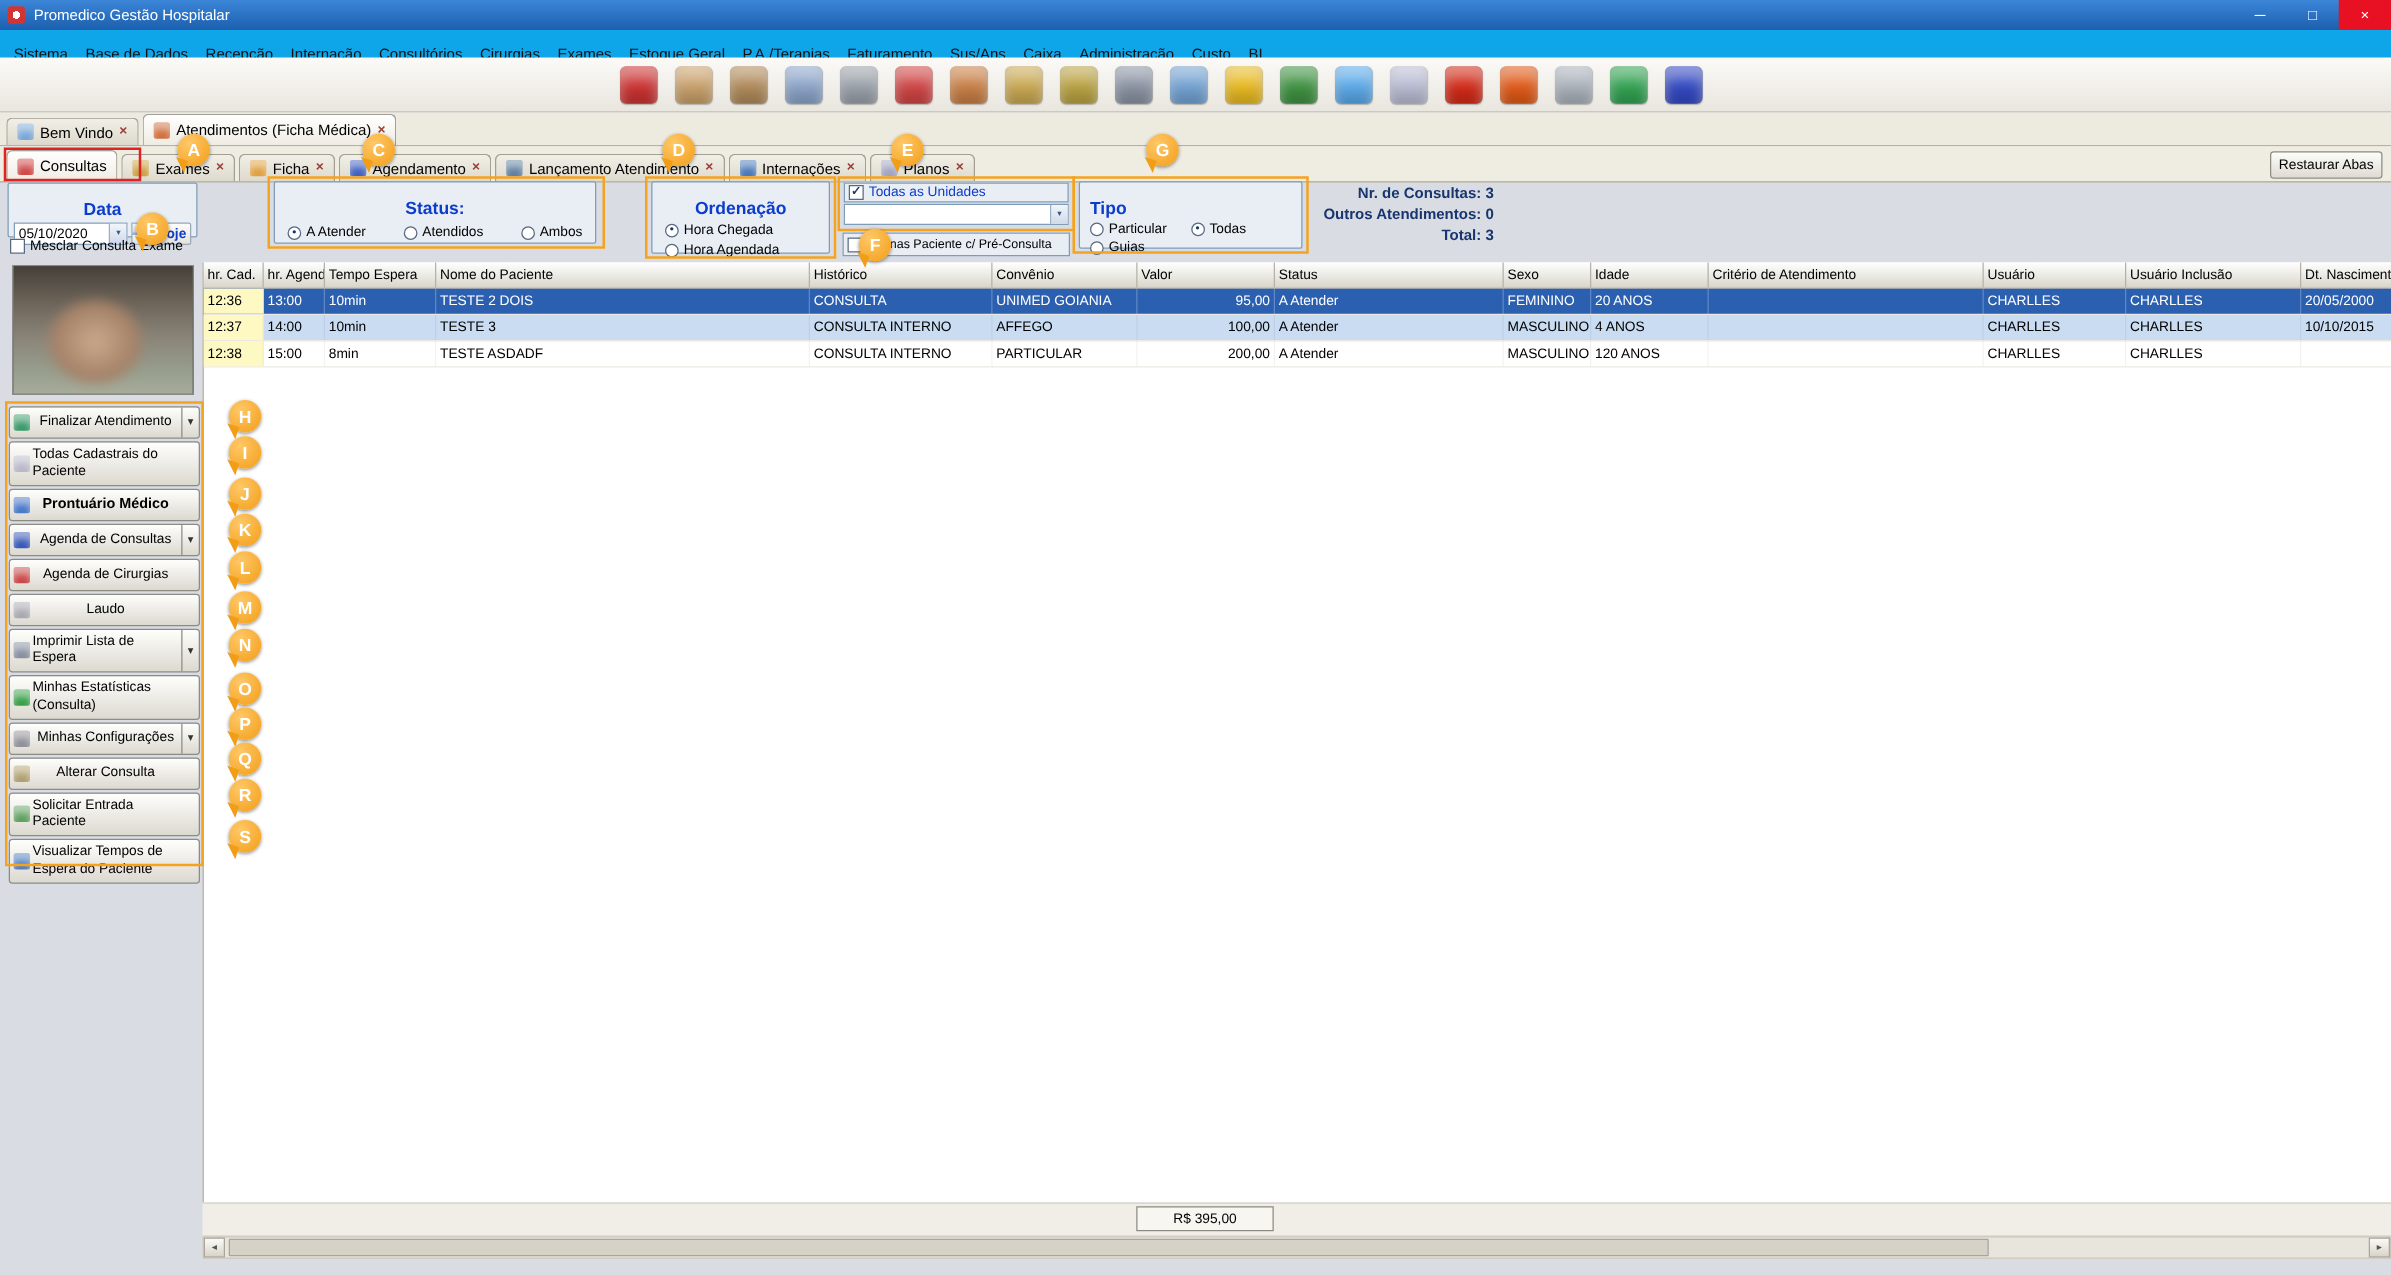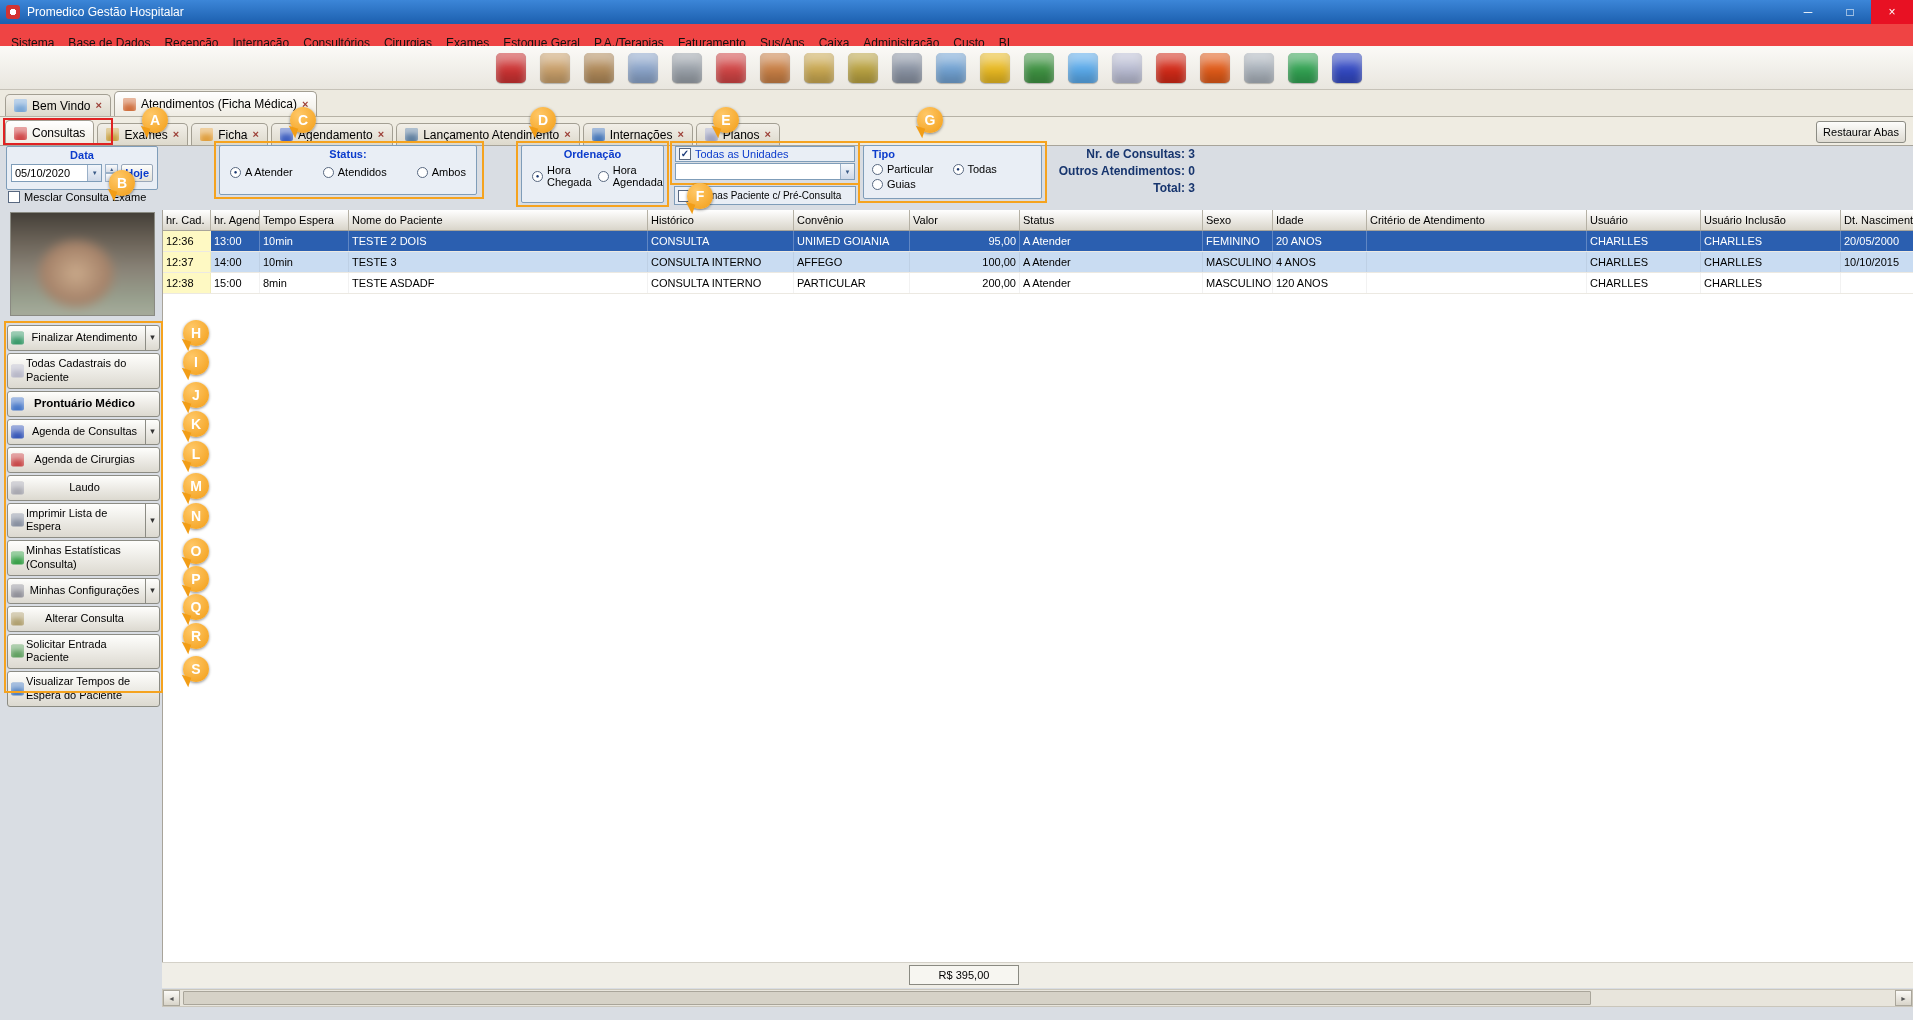--- a/index.html
+++ b/index.html
@@ -8,42 +8,42 @@
 
   
   .titlebar{position:absolute;left:0;top:0;width:100%;height:24px;background:linear-gradient(180deg,#3c86d8,#1c5fae);display:flex;align-items:center;padding-left:6px;color:#fff}
   .app-icon{width:14px;height:14px;border-radius:3px;background:radial-gradient(circle at 50% 50%,#ffffff 0 3px,#d23333 3px 7px);margin-right:7px;flex:0 0 auto}
   .title-text{font-size:12px;white-space:nowrap}
   .win-controls{position:absolute;right:0;top:0;height:24px;display:flex}
   .wbtn{width:42px;height:24px;display:flex;align-items:center;justify-content:center;color:#fff;font-size:12px;cursor:pointer}
   .wclose{background:#e81123}
 
   
-  .menubar{position:absolute;left:0;top:24px;width:100%;height:39px;background:#ef4444;border-bottom:1px solid #d8d6d0;display:flex;align-items:center;padding-left:4px}
+  .menubar{position:absolute;left:0;top:24px;width:100%;height:39px;background:#0ea5e9;border-bottom:1px solid #d8d6d0;display:flex;align-items:center;padding-left:4px}
   .menu-item{font-size:12px;color:#111;padding:0 7px;line-height:22px;white-space:nowrap;cursor:pointer}
   .menu-item u{text-decoration:underline}
 
   
   .toolbar{position:absolute;left:0;top:46px;width:100%;height:44px;background:linear-gradient(#fbfaf7,#e9e6df);border-bottom:1px solid #c6c2b8;display:flex;align-items:center;gap:14px;padding-left:496px}
   .tbicon{width:30px;height:30px;border-radius:5px;flex:0 0 auto;cursor:pointer;
     box-shadow:inset 0 10px 10px rgba(255,255,255,.45),inset 0 -8px 10px rgba(0,0,0,.18),0 1px 1px rgba(0,0,0,.25)}
 
   
   .outer-tabs{position:absolute;left:0;top:90px;width:100%;height:27px;background:#edeae0;border-bottom:1px solid #b6b2a6;display:flex;align-items:flex-end;padding-left:5px}
   .inner-tabs{position:absolute;left:0;top:117px;width:100%;height:29px;background:#efece2;border-bottom:1px solid #a8a49a;display:flex;align-items:flex-end;padding-left:5px}
   .otab,.itab{height:22px;display:inline-flex;align-items:center;gap:5px;padding:0 8px;margin-right:3px;border:1px solid #a39f93;border-bottom:none;border-radius:5px 5px 0 0;background:linear-gradient(#f2efe8,#ddd9cc);font-size:12px;cursor:pointer;white-space:nowrap}
   .otab.active,.itab.active{background:linear-gradient(#ffffff,#efece3);height:25px}
   .tab-icon{width:13px;height:13px;border-radius:2px;box-shadow:inset 0 6px 5px rgba(255,255,255,.5);flex:0 0 auto}
   .tab-close{color:#9c3f36;font-size:11px;font-weight:bold;line-height:1;cursor:pointer}
   .tab-close:empty{display:none}
   .restore{position:absolute;right:7px;top:121px;width:90px;height:22px;background:linear-gradient(#fdfdfb,#dedbd2);border:1px solid #8c8c84;border-radius:3px;font-size:11px;font-family:"Liberation Sans",sans-serif;cursor:pointer}
 
   
   .panel{position:absolute;background:#e9eef5;border:1px solid #7f9db9;border-radius:2px}
-  .panel-title{color:#0c3ccc;font-weight:bold;font-size:11px;text-align:center;padding-top:2px}
+  .panel-title{color:#0c3ccc;font-weight:bold;font-size:14px;text-align:center;padding-top:12px}
   .panel-title.left{text-align:left;padding-left:8px}
 
   .data-panel{left:6px;top:146px;width:152px;height:44px}
   .date-row{display:flex;align-items:center;gap:3px;padding:3px 4px}
   .date-input{width:92px;height:18px;background:#fff;border:1px solid #7f9db9;font-size:11px;display:flex;align-items:center;justify-content:space-between;padding-left:3px;cursor:text}
   .combo-arrow{width:14px;height:100%;background:linear-gradient(#f2f6fb,#cfd9e8);border-left:1px solid #9ab0c8;display:flex;align-items:center;justify-content:center}
   .combo-arrow::after{content:"▼";font-size:6px;color:#3a5a86}
   .spinner{width:13px;height:18px;display:flex;flex-direction:column;cursor:pointer}
   .sp-up,.sp-dn{flex:1;background:linear-gradient(#fafbfc,#d8dde6);border:1px solid #9ab0c8;display:flex;align-items:center;justify-content:center}
   .sp-up::after{content:"▲";font-size:5px;color:#3a5a86}
@@ -55,21 +55,21 @@
   .cmark{color:#1b3a78;font-size:10px;font-weight:bold;line-height:1}
   .cb-merge{position:absolute;left:8px;top:191px}
 
   .status-panel{left:219px;top:145px;width:258px;height:50px}
   .radio-row{display:flex;justify-content:space-between;padding:6px 10px 0}
   .radio{display:flex;align-items:center;gap:4px;font-size:11px;cursor:pointer}
   .rcircle{width:11px;height:11px;border-radius:50%;background:#fff;border:1px solid #586880;display:flex;align-items:center;justify-content:center;flex:0 0 auto}
   .rdot{font-size:6px;color:#17356e;line-height:1}
 
   .orden-panel{left:521px;top:145px;width:143px;height:58px}
-  .radio-col{display:flex;flex-direction:row;gap:4px;padding:4px 0 0 10px}
+  .radio-col{display:flex;flex-direction:column;gap:4px;padding:4px 0 0 10px}
 
   .units-check{position:absolute;left:675px;top:146px;width:180px;height:16px;border:1px solid #7f9db9;background:#e9eef5;display:flex;align-items:center;gap:4px;padding:0 3px;font-size:11px;cursor:pointer}
   .units-check .clabel{color:#0c3ccc;font-weight:normal}
   .units-combo{position:absolute;left:675px;top:163px;width:180px;height:17px;background:#fff;border:1px solid #7f9db9;display:flex;justify-content:flex-end;cursor:pointer}
   .apenas{position:absolute;left:674px;top:186px;width:182px;height:19px;border:1px solid #7f9db9;background:#e9eef5;display:flex;align-items:center;padding:0 3px}
   .apenas .checkbox-row{font-size:10px}
 
   .tipo-panel{left:863px;top:145px;width:179px;height:54px}
   .tipo-row{display:flex;flex-wrap:wrap;padding:0 8px}
   .tipo-row .radio{width:50%;margin-top:3px}

